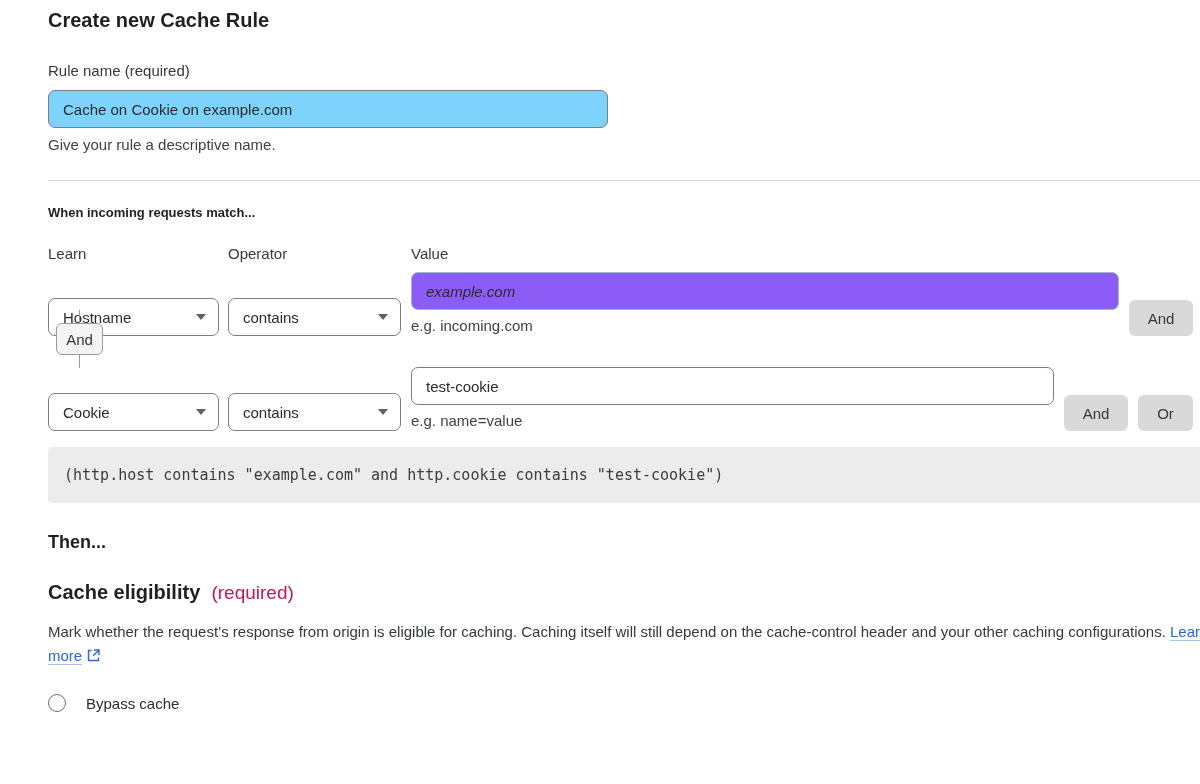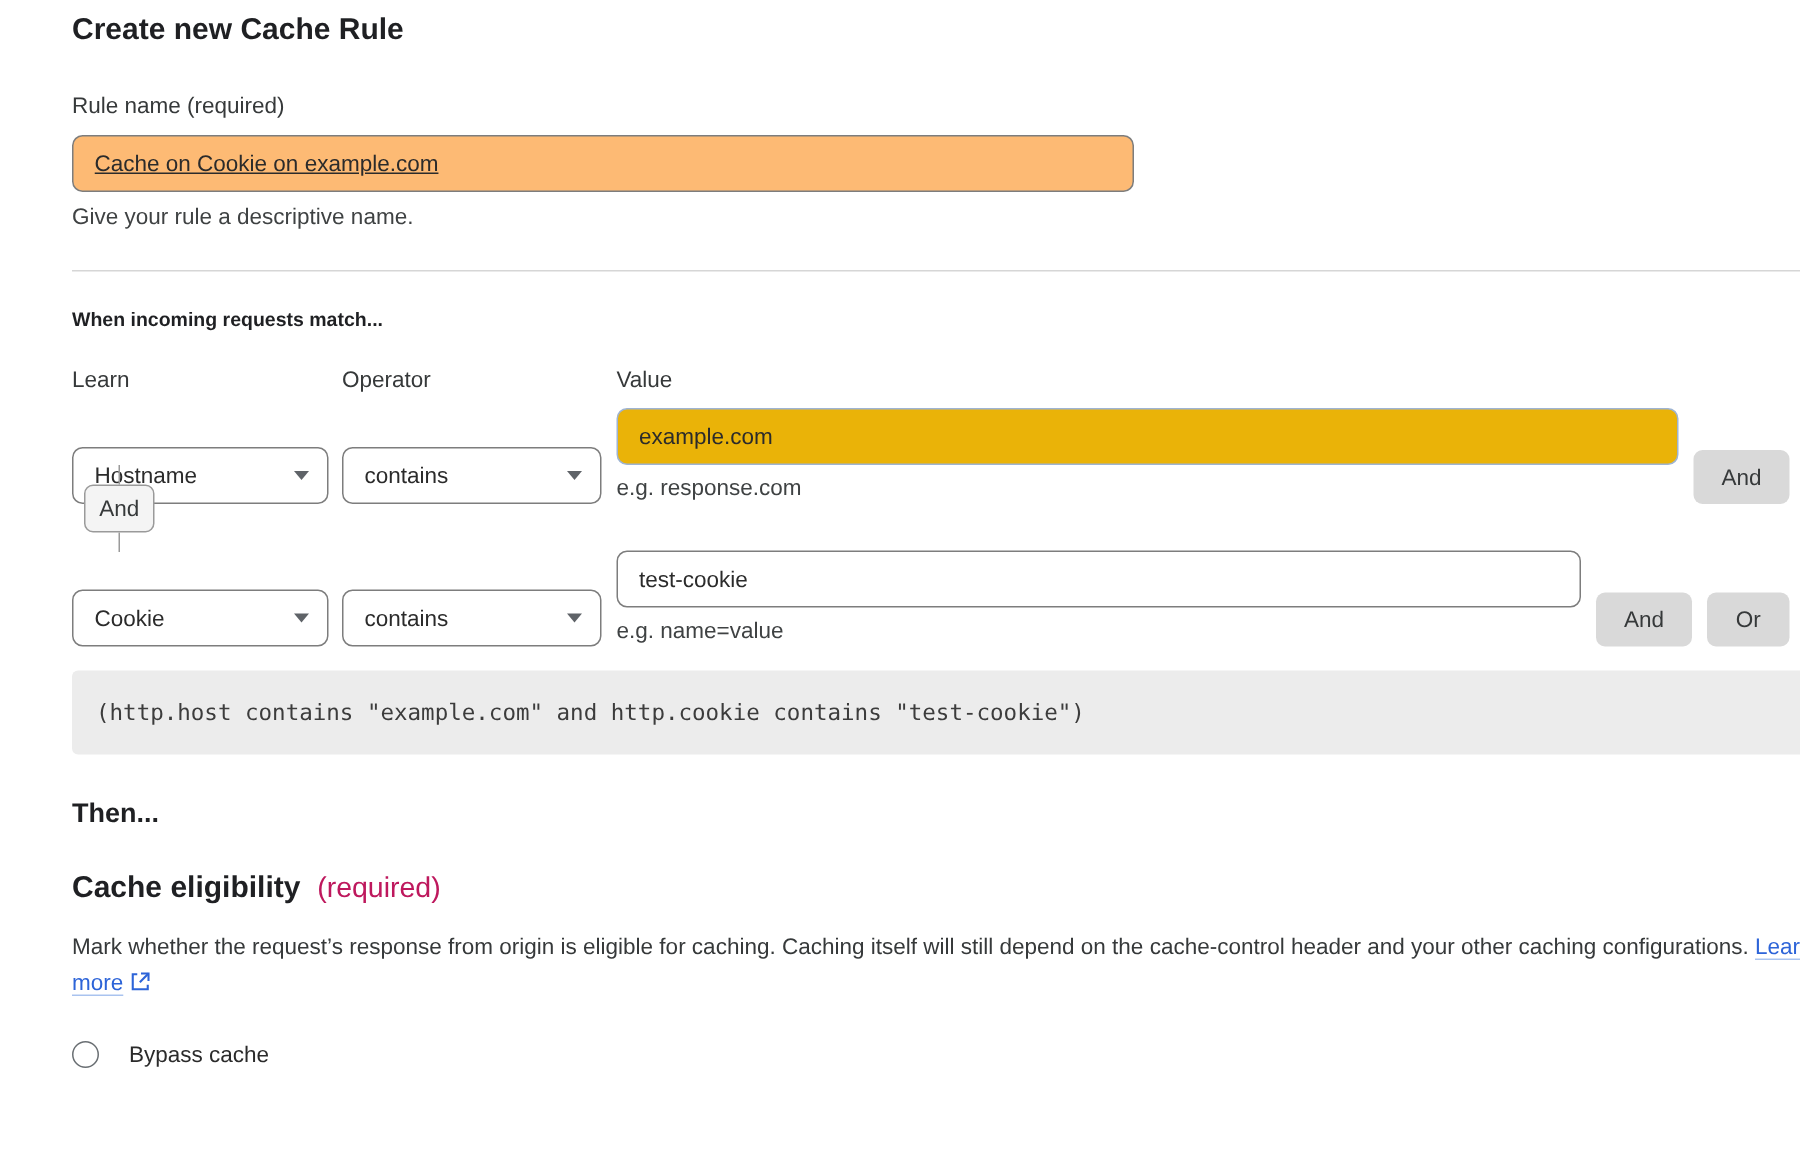--- a/index.html
+++ b/index.html
@@ -8,23 +8,23 @@
     font-family: "Liberation Sans", sans-serif;
     color: #36393a;
     font-size: 15px;
   }
   .wrap { padding: 6px 8px 0 8px; width: 1200px; margin-left: 40px; }
 
   
   .page-title { font-size: 20px; font-weight: 700; color: #1f2023; line-height: 28px; }
   .field-label { margin-top: 27px; line-height: 20px; color: #36393a; }
   .rule-name-input {
-    margin-top: 9px; display: block; width: 708px; height: 38px;
+    margin-top: 9px; display: block; width: 560px; height: 38px;
     border: 1px solid #7d7d7d; border-radius: 7px; padding: 0 14px;
-    font: 15px "Liberation Sans", sans-serif; color: #2b2b2b; background: #fdba74; outline: none; text-decoration: underline;
+    font: 15px "Liberation Sans", sans-serif; color: #2b2b2b; background: #7dd3fc; outline: none;
   }
   .help-text { margin-top: 7px; line-height: 20px; color: #3f4243; }
   .divider { margin-top: 25px; border: none; border-top: 1px solid #d6d6d6; height: 0; }
 
   
   .section-heading { margin-top: 24px; font-size: 13px; font-weight: 700; color: #1f2023; }
   .cols { display: flex; margin-top: 24px; line-height: 20px; color: #36393a; }
   .col-field { width: 171px; }
   .col-operator { width: 173px; margin-left: 9px; }
   .col-value { flex: 1; margin-left: 10px; }
@@ -38,21 +38,21 @@
   .select-box.operator { width: 173px; margin-left: 9px; }
   .caret {
     width: 0; height: 0; border-left: 5px solid transparent;
     border-right: 5px solid transparent; border-top: 6px solid #5f6368;
   }
   .value-col { flex: 1; margin-left: 10px; }
   .value-input {
     display: block; width: 100%; height: 38px; border: 1px solid #7d7d7d; border-radius: 7px;
     padding: 0 14px; font: 15px "Liberation Sans", sans-serif; color: #2b2b2b; outline: none; background: #fff;
   }
-  .value-input.highlighted { background: #eab308; border-color: #9eb4d2; }
+  .value-input.highlighted { background: #8b5cf6; border-color: #9eb4d2; font-style: italic; }
   .value-hint { margin-top: 6px; line-height: 20px; color: #3f4243; }
   .op-btn {
     height: 36px; margin-top: 1px; margin-left: 10px; border: none; border-radius: 6px;
     background: #d9d9d9; color: #36393a; font: 15px "Liberation Sans", sans-serif;
     cursor: pointer; padding: 0;
   }
   .op-btn.and { width: 64px; }
   .op-btn.or { width: 55px; }
   .remove-btn {
     margin-left: 15px; margin-top: 9px; width: 24px; height: 22px; background: none; border: none;
@@ -121,21 +121,21 @@
     <div class="select-box field">
       <span>Hostname</span>
       <span class="caret"></span>
     </div>
     <div class="select-box operator">
       <span>contains</span>
       <span class="caret"></span>
     </div>
     <div class="value-col">
       <input class="value-input highlighted" type="text" value="example.com" style="">
-      <div class="value-hint">e.g. response.com</div>
+      <div class="value-hint">e.g. incoming.com</div>
     </div>
     <button class="op-btn and">And</button>
     <button class="remove-btn">
       <svg width="19" height="19" viewBox="0 0 19 19">
         <line x1="2" y1="2" x2="17" y2="17" stroke="#4a4d4f" stroke-width="1.4"></line>
         <line x1="17" y1="2" x2="2" y2="17" stroke="#4a4d4f" stroke-width="1.4"></line>
       </svg>
     </button>
   </div>
 

